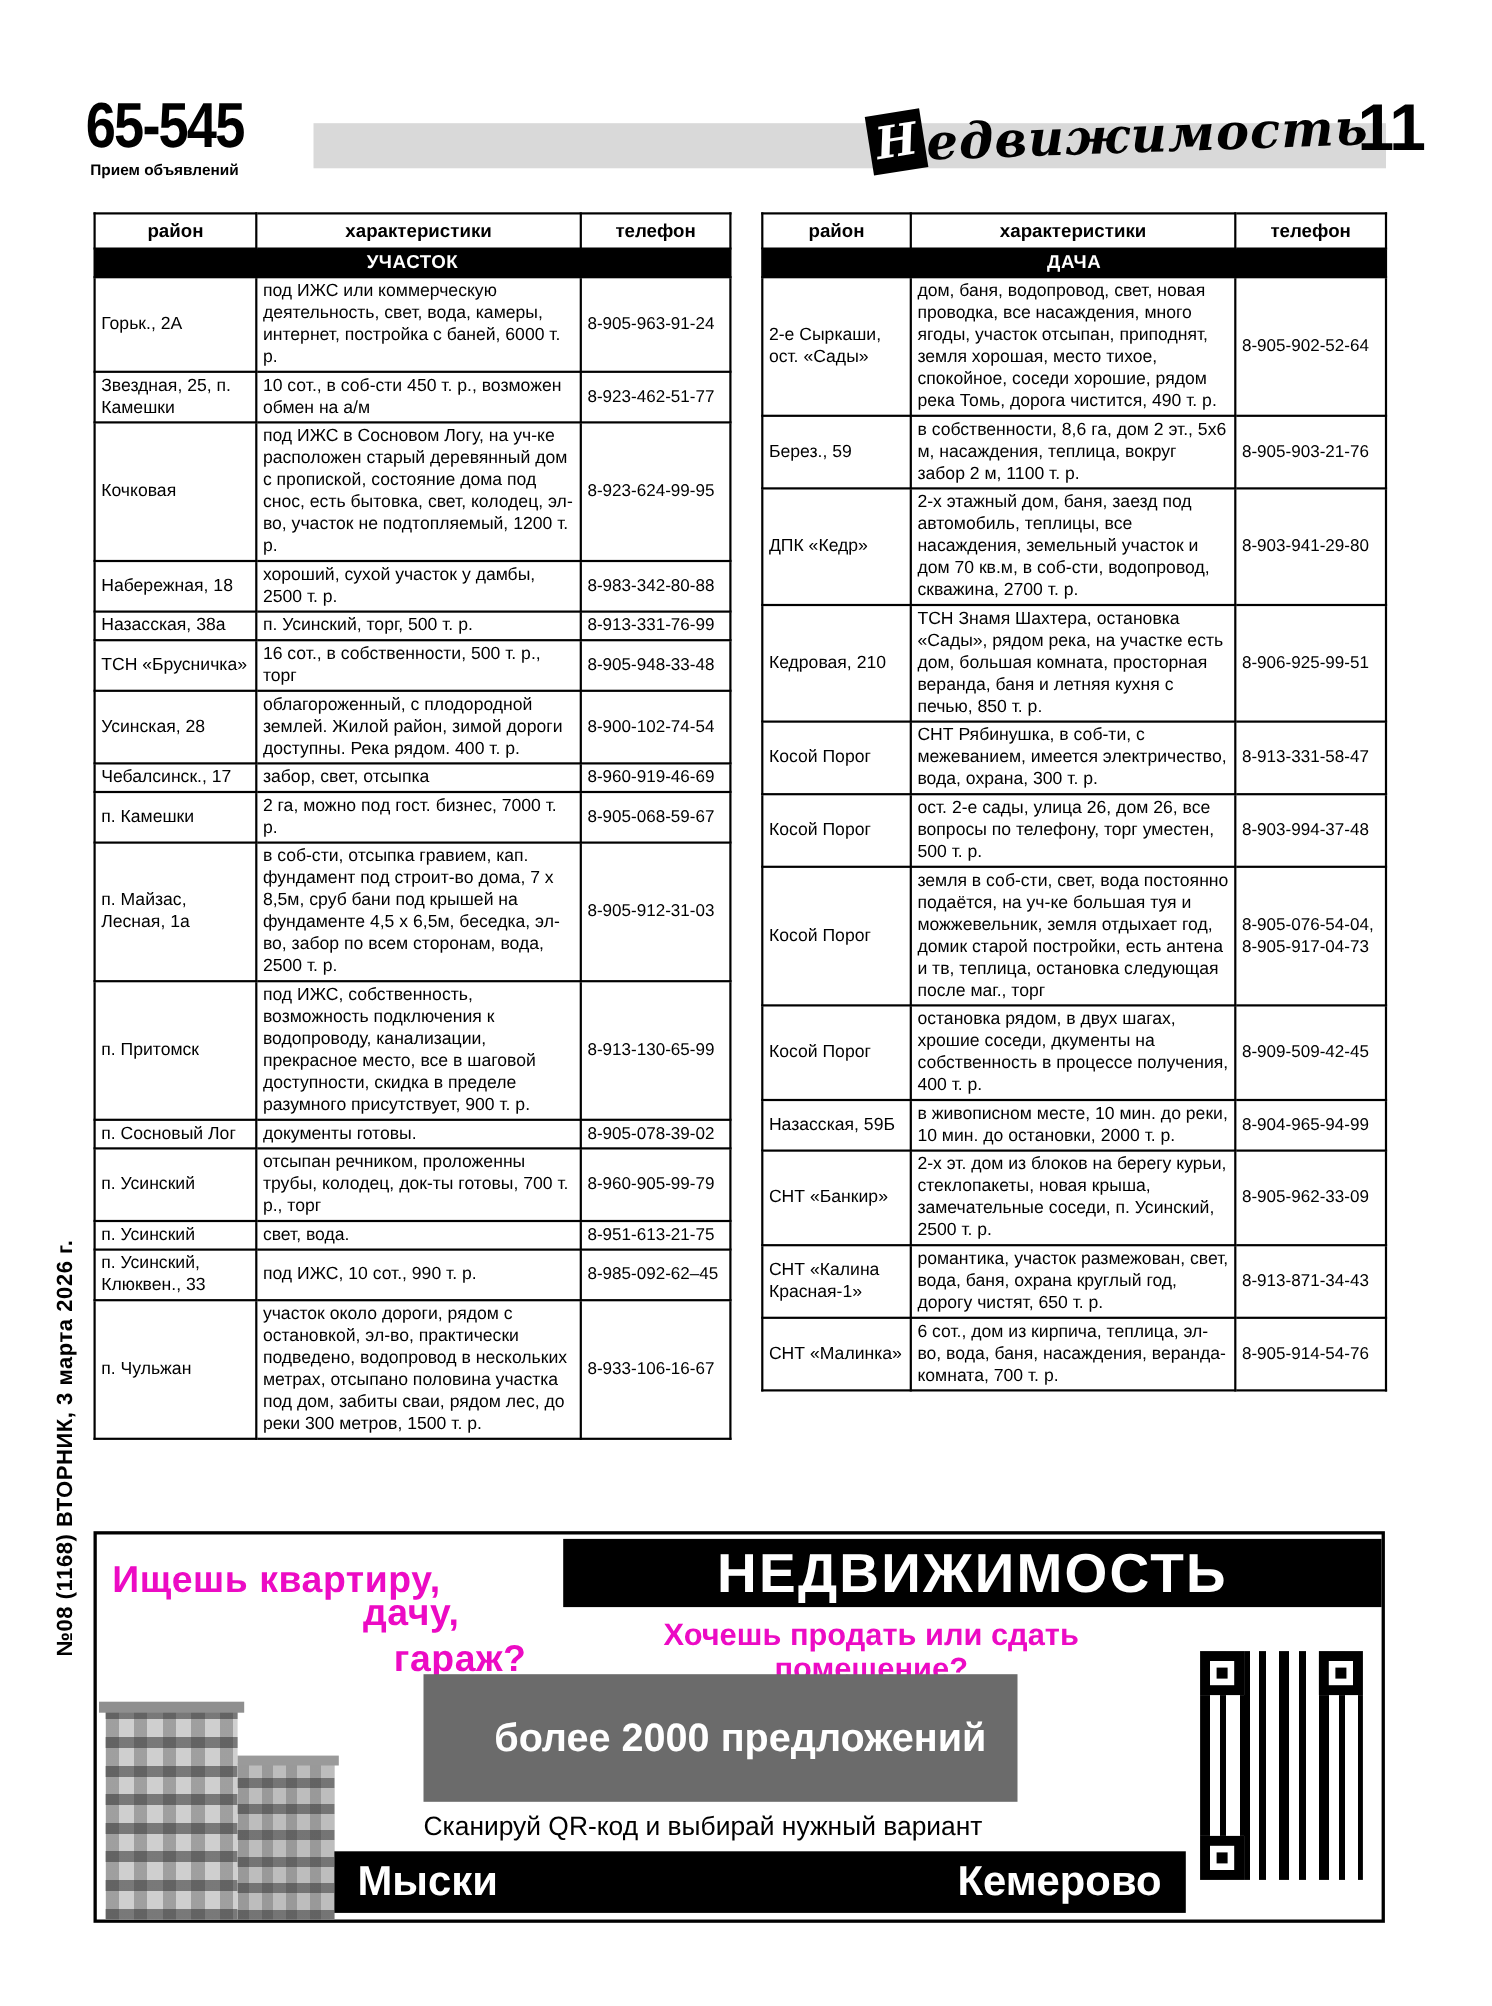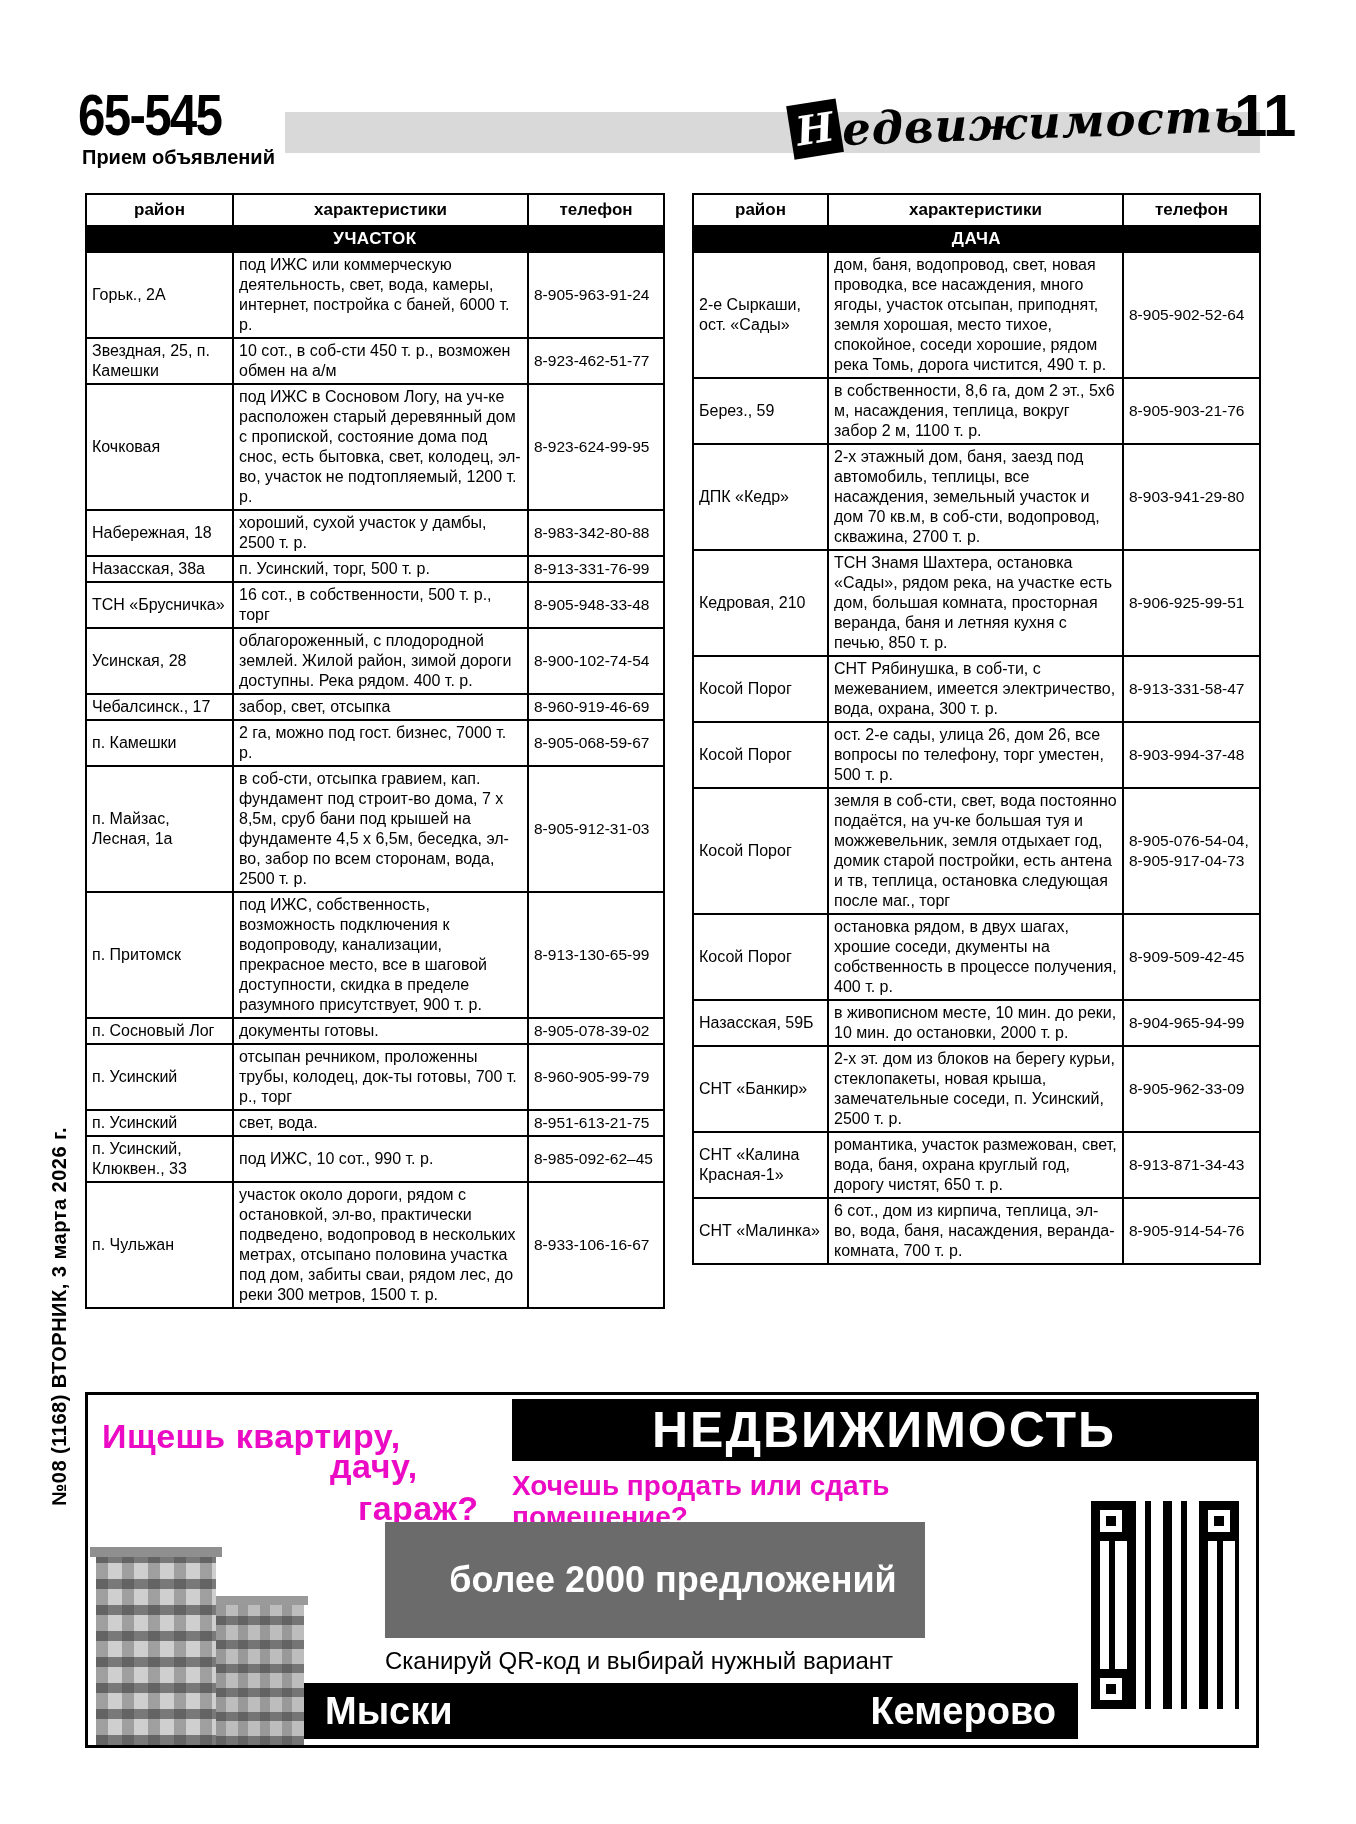--- a/index.html
+++ b/index.html
@@ -10,21 +10,21 @@
     overflow:hidden;
   }
   :root { --accent:#ec0bc4; --bar-gray:#d9d9d9; --box-gray:#6b6b6b; }
 
   
   .phone-big {
     position:absolute; left:78px; top:86px;
     font-size:58px; font-weight:bold; letter-spacing:-2px;
     transform:scaleX(.85); transform-origin:left top; line-height:1;
   }
-  .phone-caption { position:absolute; left:82px; top:146px; font-size:20px; font-weight:bold; }
+  .phone-caption { position:absolute; left:82px; top:146px; font-size:14px; font-weight:bold; }
   .header-bar { position:absolute; left:285px; top:112px; width:975px; height:41px; background:var(--bar-gray); }
   .logo { position:absolute; left:790px; top:95px; display:flex; align-items:flex-start; transform:rotate(-2deg); }
   .logo-n {
     width:50px; height:54px; background:#000; color:#fff; text-align:center;
     font-family:"DejaVu Serif", serif; font-style:italic; font-weight:bold;
     font-size:40px; line-height:54px; transform:rotate(-7deg); margin-right:2px;
   }
   .logo-rest {
     font-family:"DejaVu Serif", serif; font-style:italic; font-weight:bold;
     font-size:45px; line-height:58px; letter-spacing:1px;
@@ -57,21 +57,21 @@
   .hook.l1 { left:14px;  top:24px; }
   .hook.l2 { left:242px; top:54px; }
   .hook.l3 { left:270px; top:96px; }
 
   .ad-title-bar {
     position:absolute; left:424px; top:4px; width:744px; height:62px; background:#000;
     display:flex; align-items:center; justify-content:center;
   }
   .ad-title { color:#fff; font-size:50px; font-weight:bold; letter-spacing:2px; line-height:1; }
   .ad-subtitle {
-    position:absolute; left:424px; top:76px; width:560px; 
+    position:absolute; left:424px; top:76px; width:560px; text-align:center;
     color:var(--accent); font-size:28px; font-weight:bold; line-height:1.1;
   }
   .ad-offer {
     position:absolute; left:297px; top:127px; width:540px; height:116px; background:var(--box-gray);
     display:flex; flex-direction:column; align-items:center; justify-content:center;
     color:#fff; font-weight:bold; text-align:center;
   }
   .ad-offer .line1 { font-size:36px; line-height:1.35;margin-left:36px; }
   .ad-offer .line2 { font-size:34px; line-height:1.25; }
   .ad-scan { position:absolute; left:297px; top:252px; width:540px; text-align:left; font-size:24px; }

